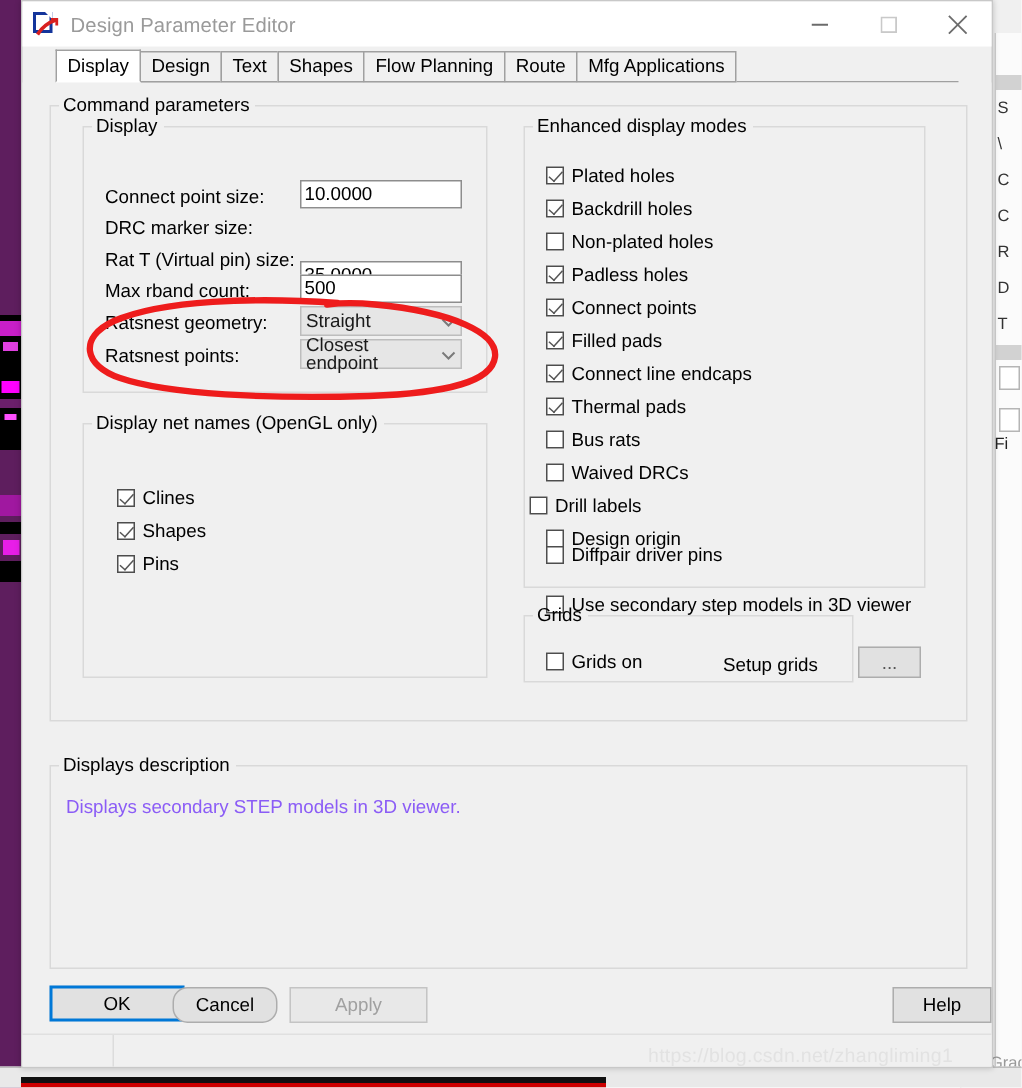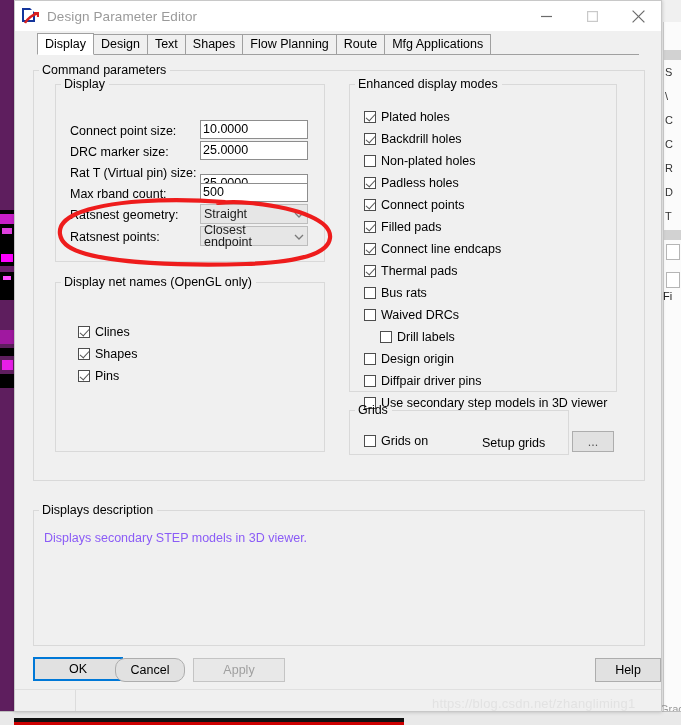--- a/index.html
+++ b/index.html
@@ -396,21 +396,20 @@
       <legend>Display</legend>
 
       <div class="field-row" style="left:14px; top:30px;">
         <span class="field-label">Connect point size:</span>
       </div>
       <div class="txt-input" style="left:144px; top:29px;">10.0000</div>
 
       <div class="field-row" style="left:14px; top:51px;">
         <span class="field-label">DRC marker size:</span>
       </div>
-      <div class="txt-input" style="left:144px; top:50px;">25.0000</div>
 
       <div class="field-row" style="left:14px; top:72px;">
         <span class="field-label">Rat T (Virtual pin) size:</span>
       </div>
       <div class="txt-input" style="left:144px; top:83px;">35.0000</div>
 
       <div class="field-row" style="left:14px; top:93px;">
         <span class="field-label">Max rband count:</span>
       </div>
       <div class="txt-input" style="left:144px; top:92px;">500</div>
@@ -493,29 +492,29 @@
         <span>Thermal pads</span>
       </div>
       <div class="chk" style="left:14px; top:195px;">
         <span class="box"></span>
         <span>Bus rats</span>
       </div>
       <div class="chk" style="left:14px; top:217px;">
         <span class="box"></span>
         <span>Waived DRCs</span>
       </div>
-      <div class="chk" style="left:30px; top:239px;">
+      <div class="chk" style="left:3px; top:239px;">
         <span class="box"></span>
         <span>Drill labels</span>
       </div>
       <div class="chk" style="left:14px; top:261px;">
         <span class="box"></span>
         <span>Design origin</span>
       </div>
-      <div class="chk" style="left:14px; top:283px;">
+      <div class="chk" style="left:14px; top:272px;">
         <span class="box"></span>
         <span>Diffpair driver pins</span>
       </div>
       <div class="chk" style="left:14px; top:305px;">
         <span class="box"></span>
         <span>Use secondary step models in 3D viewer</span>
       </div>
     </fieldset>
 
     <fieldset class="gb" id="gb-grids">

